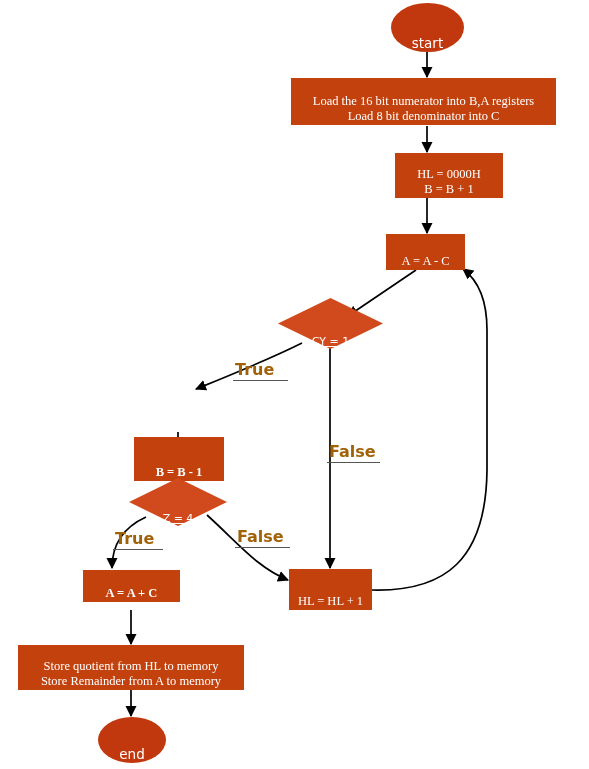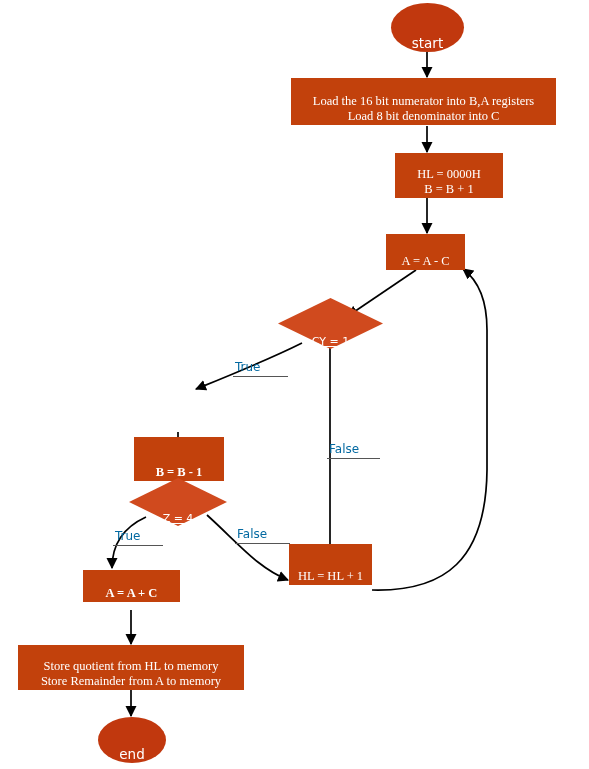--- a/index.html
+++ b/index.html
@@ -66,23 +66,23 @@
     background: #d04a1e;
     clip-path: polygon(50% 0%, 100% 50%, 50% 100%, 0% 50%);
   }
   .diamond-label {
     position: relative;
     z-index: 2;
     color: #ffffff;
   }
   .edge-label {
     position: absolute;
-    font-size: 12px;
-    font-weight: normal;
-    color: #0369a1;
+    font-size: 16px;
+    font-weight: bold;
+    color: #a16207;
     border-bottom: 1.6px solid #555555;
     padding: 0 1px 1px 2px;
     line-height: 1.15;
     white-space: nowrap;
     background: transparent;
   }
 </style>
 </head>
 <body>
 
@@ -149,21 +149,21 @@
 
   <div class="node node-decision" style="left:129px; top:478px; width:98px; height:48px;">
     <span class="diamond-shape"></span>
     <span class="diamond-label">Z = 4</span>
   </div>
 
   <div class="node node-process bold" style="left:83px; top:570px; width:97px; height:32px;">
     <span>A = A + C</span>
   </div>
 
-  <div class="node node-process" style="left:289px; top:544px; width:83px; height:41px;">
+  <div class="node node-process" style="left:289px; top:569px; width:83px; height:41px;">
     <span>HL = HL + 1</span>
   </div>
 
   <div class="node node-terminal" style="left:98px; top:717px; width:68px; height:46px;">
     <span>end</span>
   </div>
 
   <div class="node node-process" style="left:18px; top:645px; width:226px; height:45px;">
     <span>Store quotient from HL to memory
 Store Remainder from A to memory</span>

